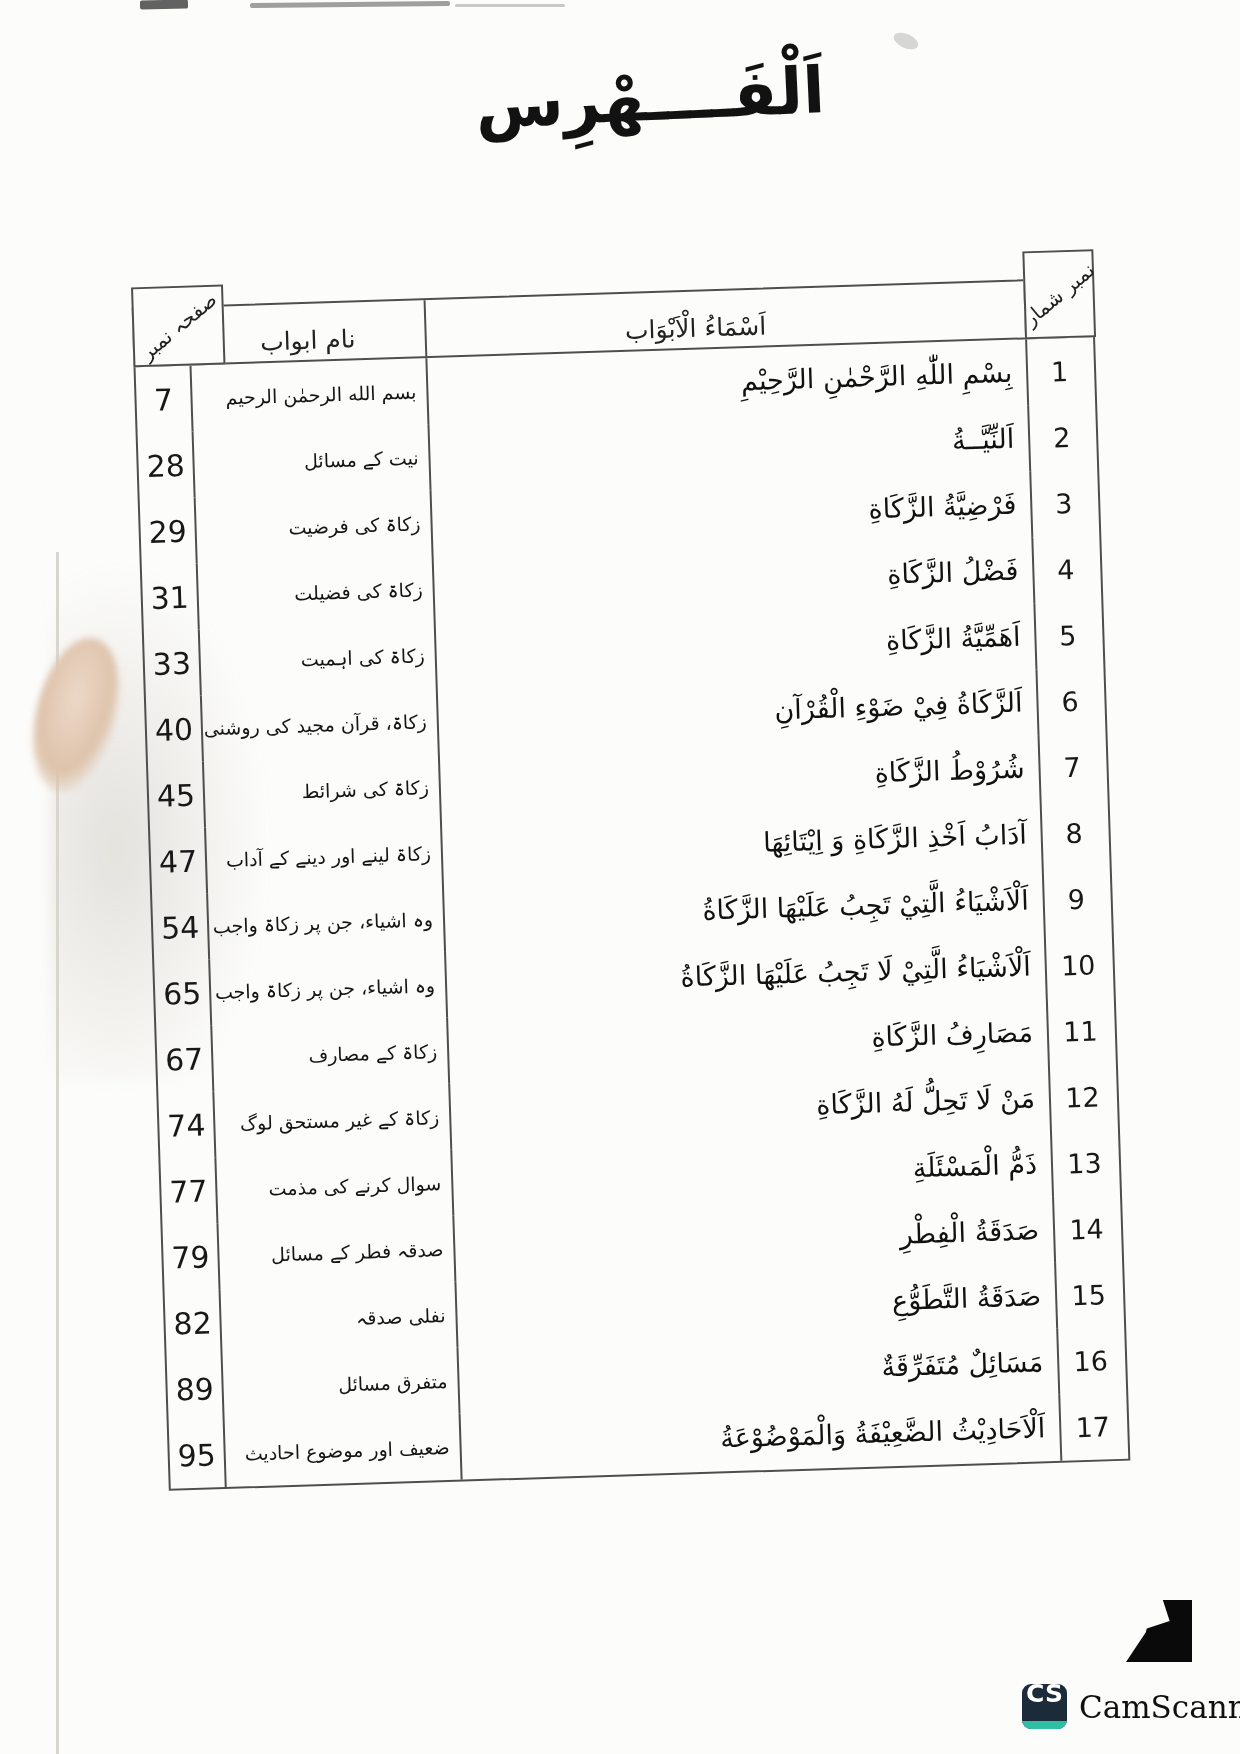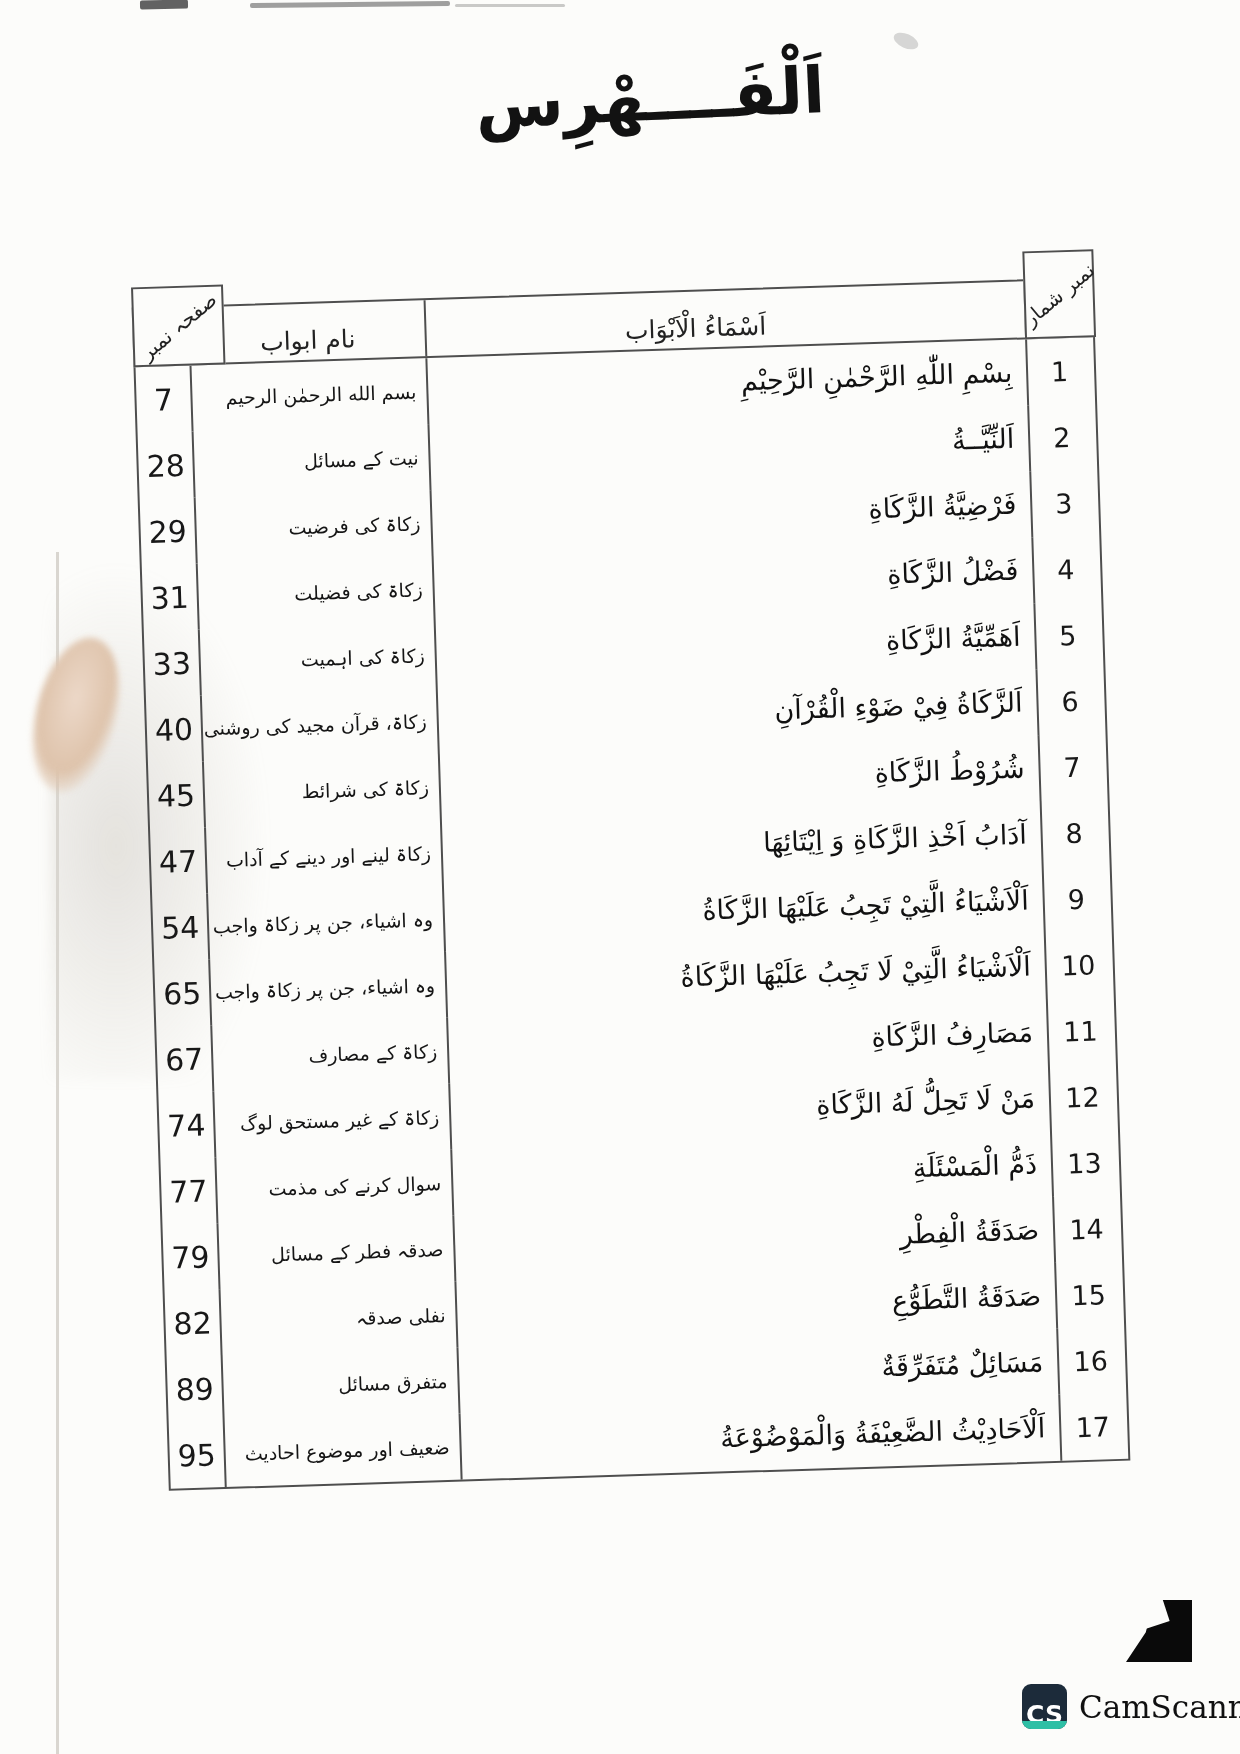--- a/index.html
+++ b/index.html
@@ -97,21 +97,21 @@
   .serial-cell {
     display:flex; align-items:center; justify-content:center;
     font-size:27px; color:#181818;
   }
 
   
   .watermark { position:absolute; left:1022px; top:1684px; display:flex; align-items:center; }
   .cs-badge {
     position:relative; width:45px; height:45px; border-radius:9px;
     background:#1c2b3a; overflow:hidden;
-    display:flex; align-items:flex-end; justify-content:center;
+    display:flex; align-items:flex-start; justify-content:center;
   }
   .cs-badge .cs-letters {
     color:#ffffff; font-weight:bold; font-size:25px; letter-spacing:0;
     margin-top:-5px; font-family:"DejaVu Sans", sans-serif;
   }
   .cs-teal-bar { position:absolute; left:0; bottom:0; width:100%; height:8px; background:#2ebfa5; }
   .cs-name {
     margin-left:12px; font-family:"DejaVu Serif", serif;
     font-size:31px; color:#101010;
   }

